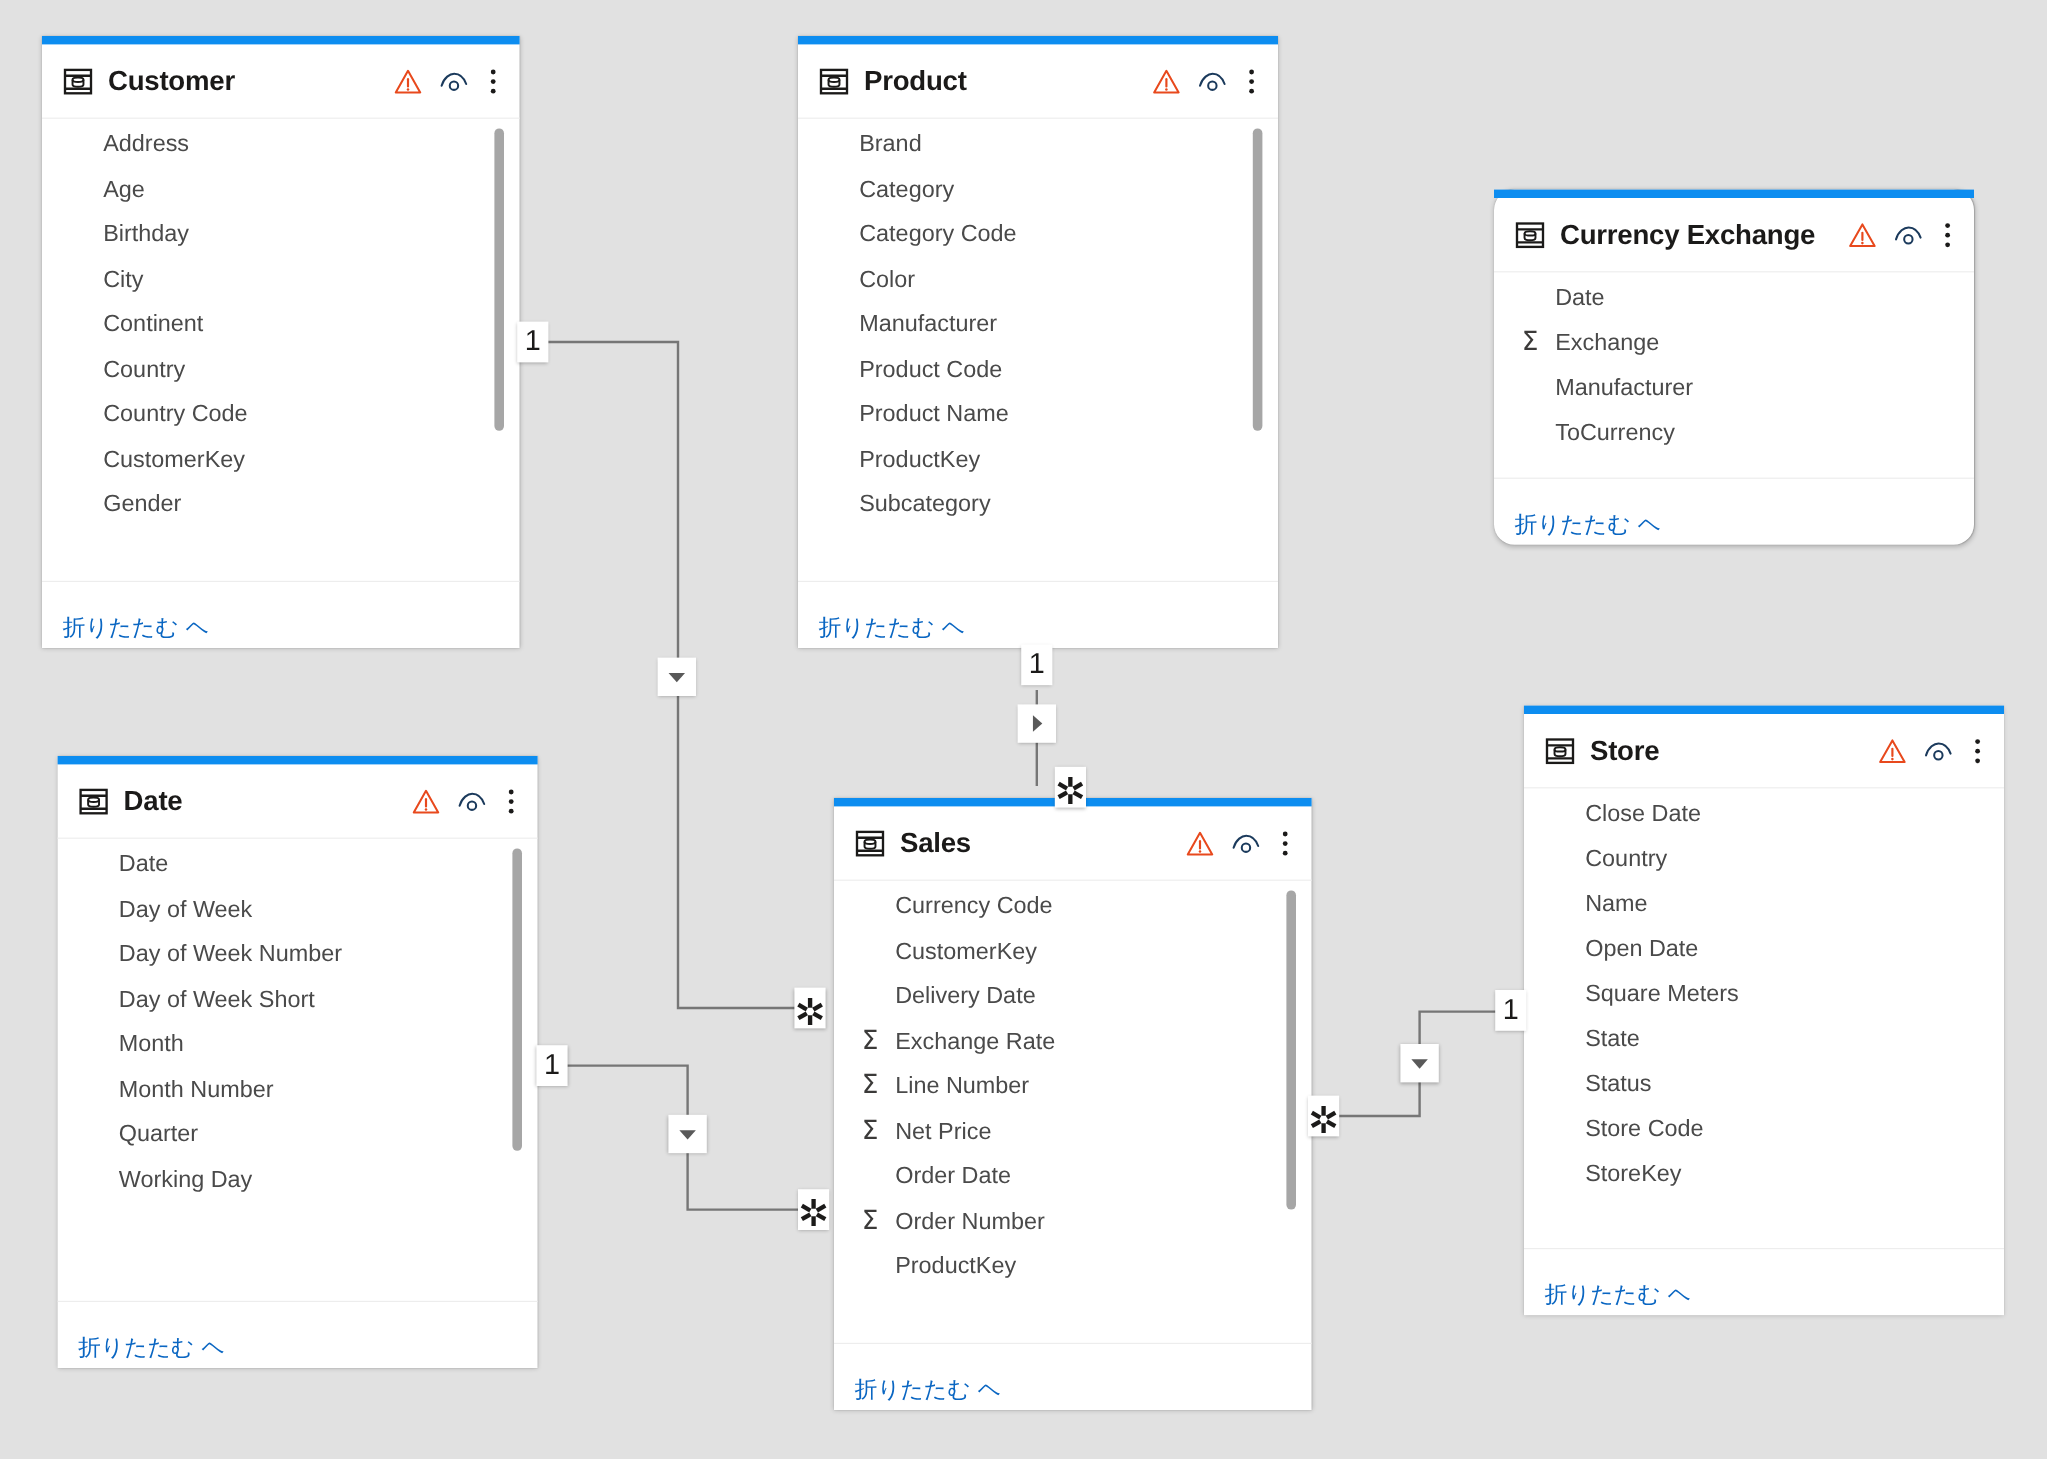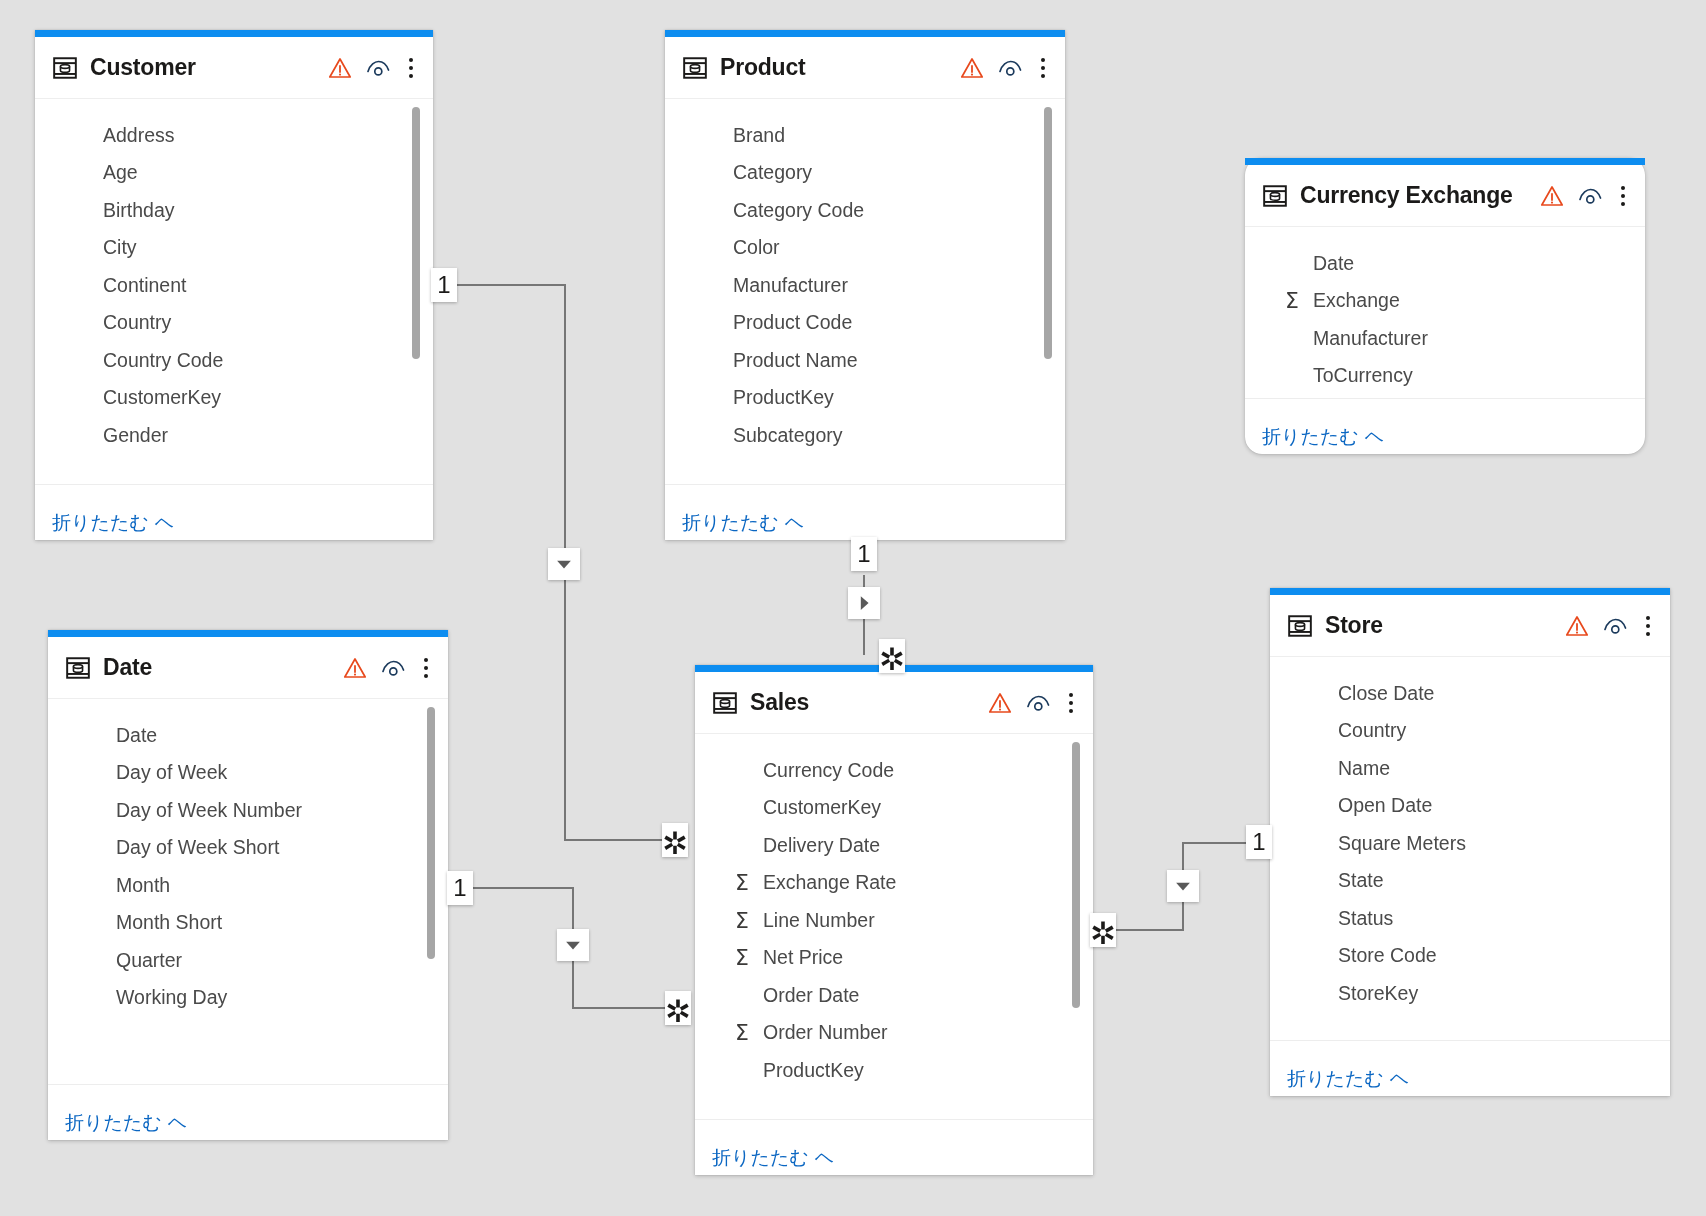--- a/index.html
+++ b/index.html
@@ -90,22 +90,22 @@
   
   .card-body {
     flex: 1 1 auto;
     position: relative;
     overflow: hidden;
     padding-top: 10px;
   }
   .field {
     height: 37.5px;
     display: flex;
-    align-items: flex-end;
-    padding-left: 34px;
+    align-items: flex-start;
+    padding-left: 17px;
     box-sizing: border-box;
   }
   .field .sigma {
     width: 26px;
     flex: 0 0 auto;
     font-size: 22px;
     line-height: 1;
     color: #3b3a39;
     text-align: center;
     font-family: "DejaVu Sans", sans-serif;
@@ -453,21 +453,21 @@
       <div class="field">
           <span class="sigma empty"></span>
           <span class="fname">Day of Week Short</span>
         </div>
       <div class="field">
           <span class="sigma empty"></span>
           <span class="fname">Month</span>
         </div>
       <div class="field">
           <span class="sigma empty"></span>
-          <span class="fname">Month Short</span>
+          <span class="fname">Month Number</span>
         </div>
       <div class="field">
           <span class="sigma empty"></span>
           <span class="fname">Quarter</span>
         </div>
       <div class="field">
           <span class="sigma empty"></span>
           <span class="fname">Working Day</span>
         </div>
       <div class="vscroll" style="top:8px; height:252px;"></div>

